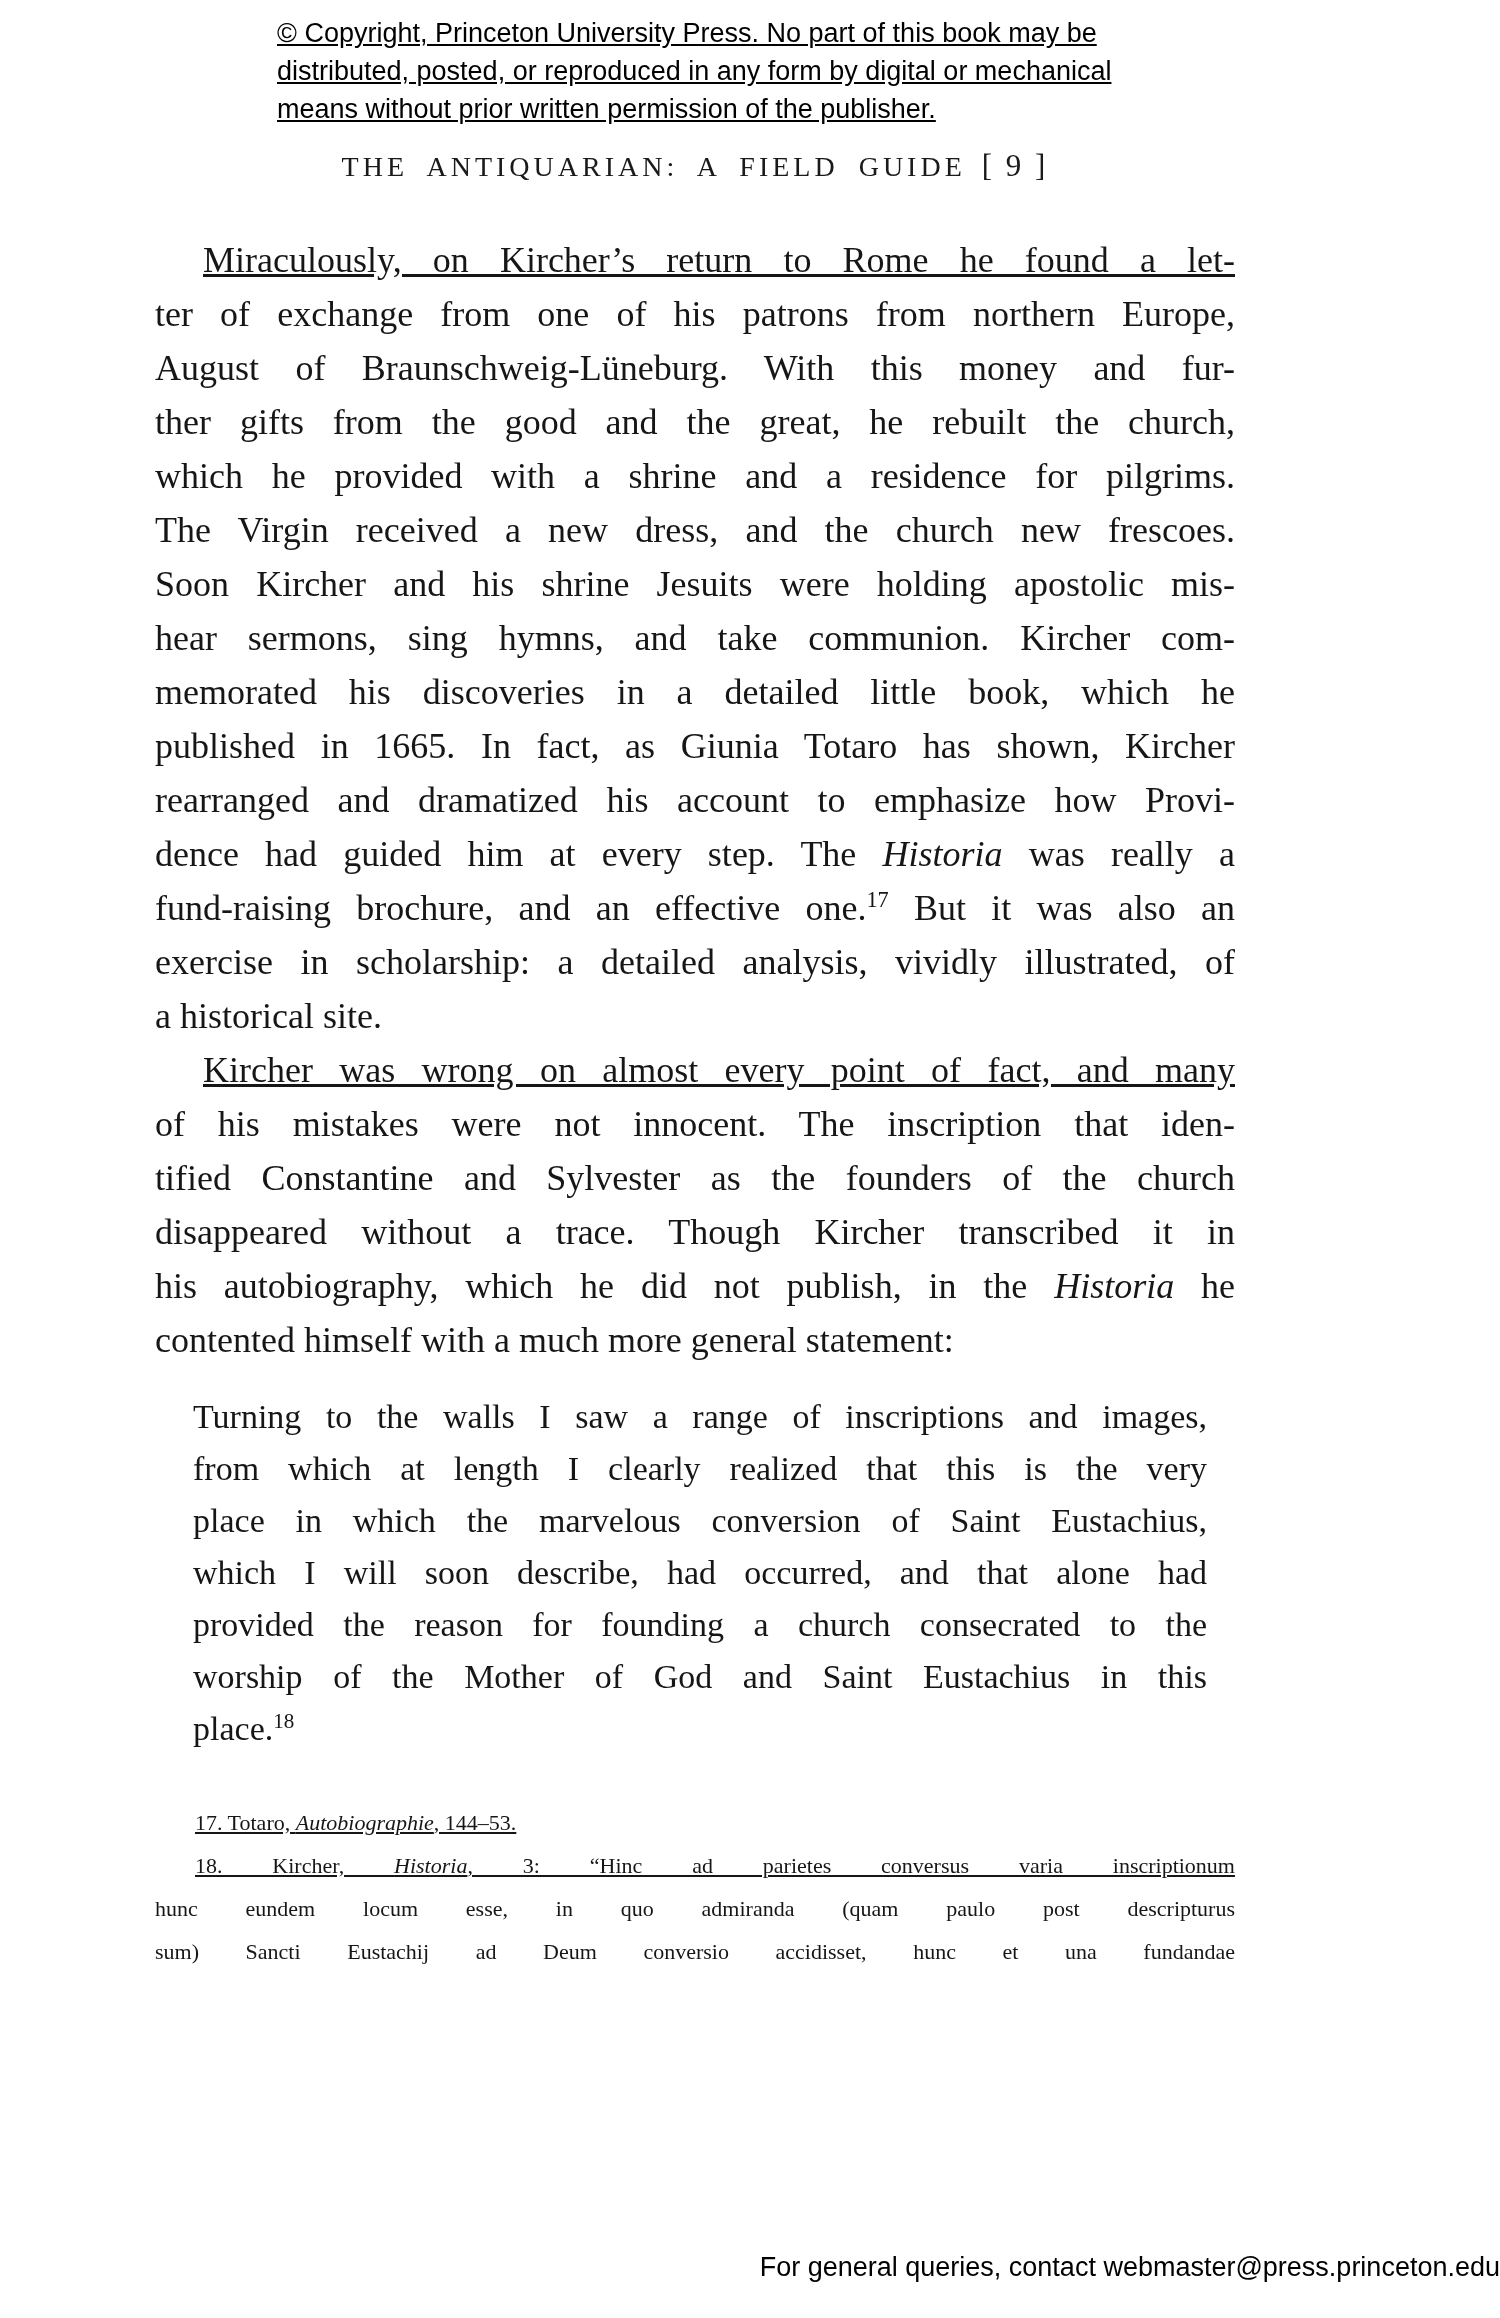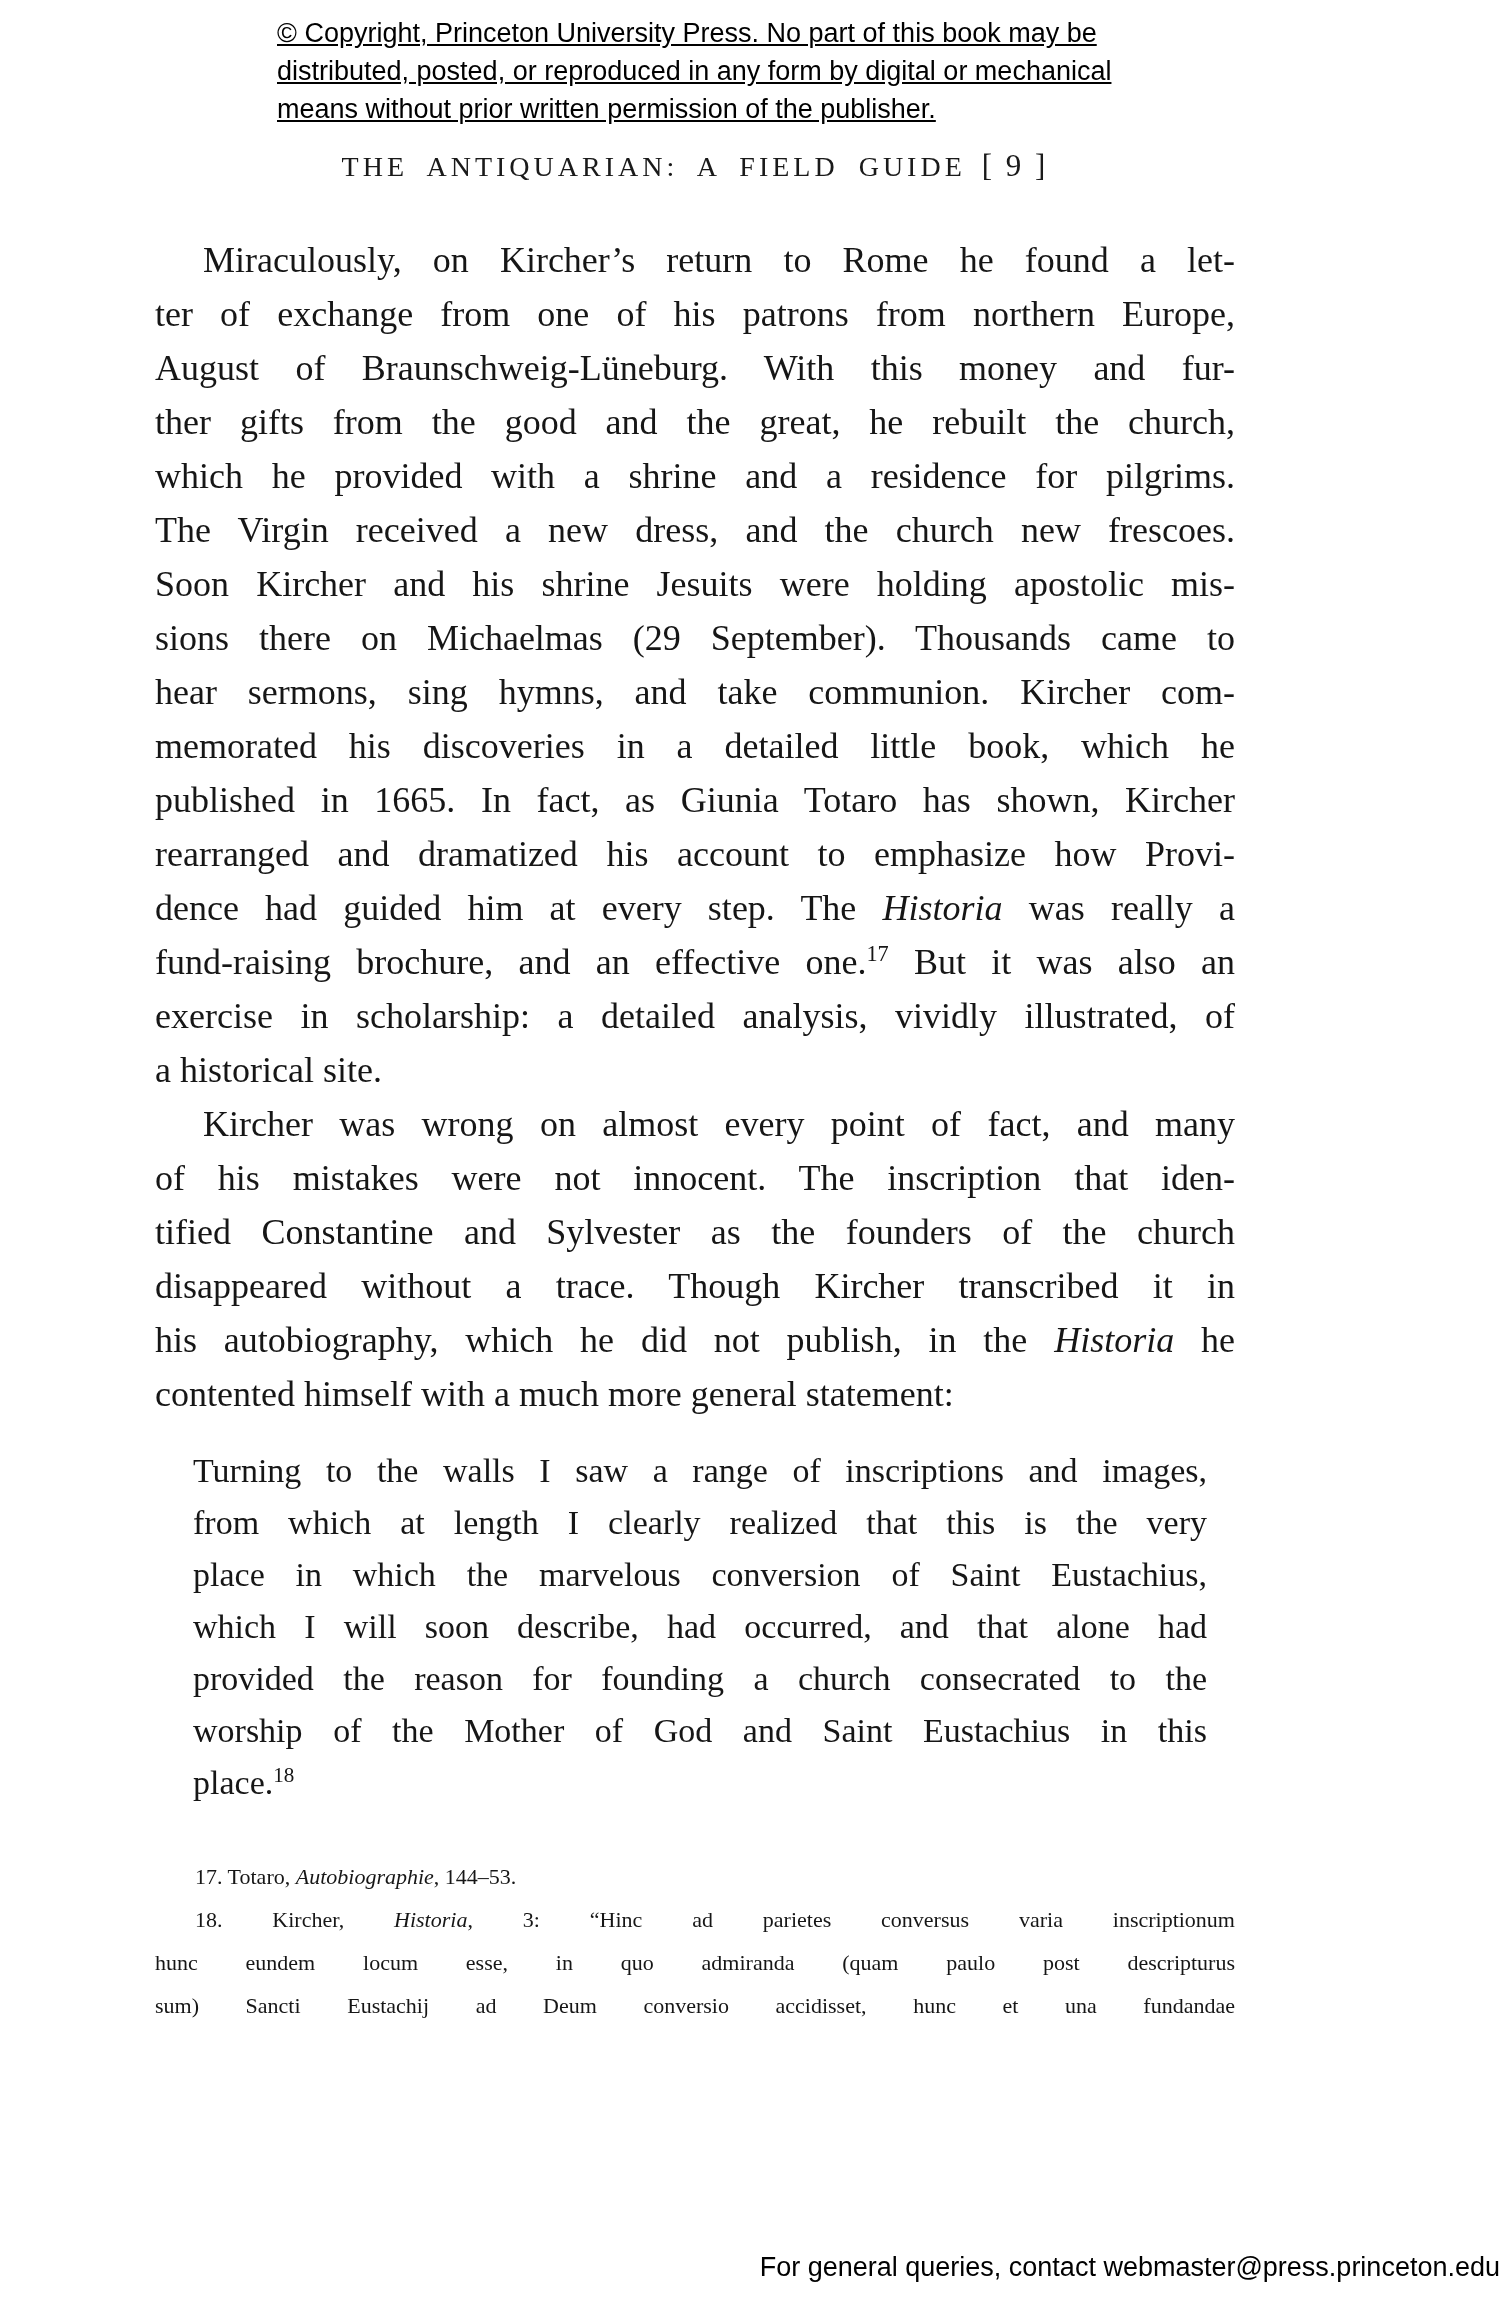--- a/index.html
+++ b/index.html
@@ -27,21 +27,21 @@
   }
   .runhead .pagenum {
     font-size:31px; letter-spacing:3px; margin-left:16px;
   }
   .main {
     position:absolute; left:155px; top:233px; width:1080px;
     font-size:36px; line-height:54px; color:#161616;
   }
   .line { text-align:justify; text-align-last:justify; }
   .line.last { text-align-last:left; }
-  .line.first { text-indent:48px; }
+  .line.first { text-indent:48px;text-decoration:underline; }
   .quote {
     margin:24px 28px 0 38px;
     font-size:34px; line-height:52px;
   }
   .fns {
     margin-top:46px;
     font-size:22px; line-height:43px;
   }
   .fn .line.first { text-indent:40px; }
   em { font-style:italic; }
@@ -69,21 +69,20 @@
 <div class="main">
   <div id="body-text">
       <div class="para">
         <div class="line first">Miraculously, on Kircher’s return to Rome he found a let-</div>
         <div class="line">ter of exchange from one of his patrons from northern Europe,</div>
         <div class="line">August of Braunschweig-Lüneburg. With this money and fur-</div>
         <div class="line">ther gifts from the good and the great, he rebuilt the church,</div>
         <div class="line">which he provided with a shrine and a residence for pilgrims.</div>
         <div class="line">The Virgin received a new dress, and the church new frescoes.</div>
         <div class="line">Soon Kircher and his shrine Jesuits were holding apostolic mis-</div>
-        <div class="line">sions there on Michaelmas (29 September). Thousands came to</div>
         <div class="line">hear sermons, sing hymns, and take communion. Kircher com-</div>
         <div class="line">memorated his discoveries in a detailed little book, which he</div>
         <div class="line">published in 1665. In fact, as Giunia Totaro has shown, Kircher</div>
         <div class="line">rearranged and dramatized his account to emphasize how Provi-</div>
         <div class="line">dence had guided him at every step. The <em>Historia</em> was really a</div>
         <div class="line">fund-raising brochure, and an effective one.<sup>17</sup> But it was also an</div>
         <div class="line">exercise in scholarship: a detailed analysis, vividly illustrated, of</div>
         <div class="line last">a historical site.</div>
       </div>
       <div class="para">

